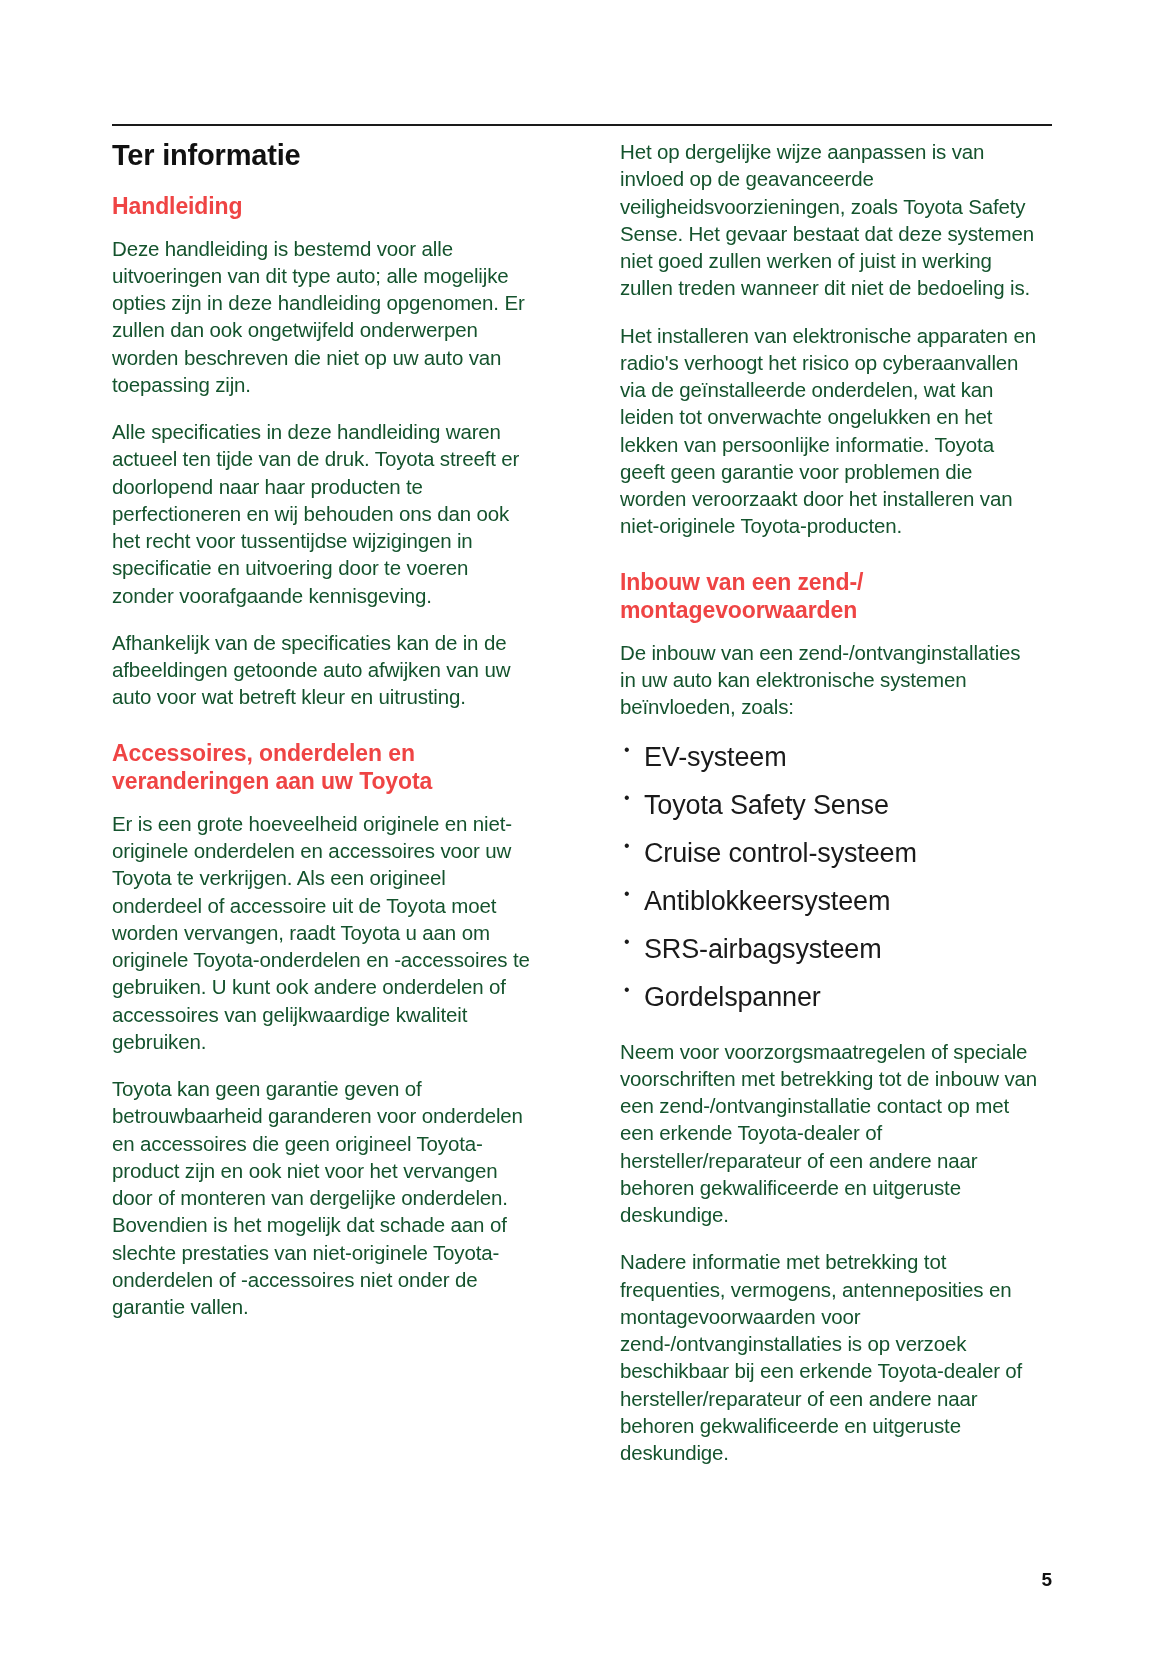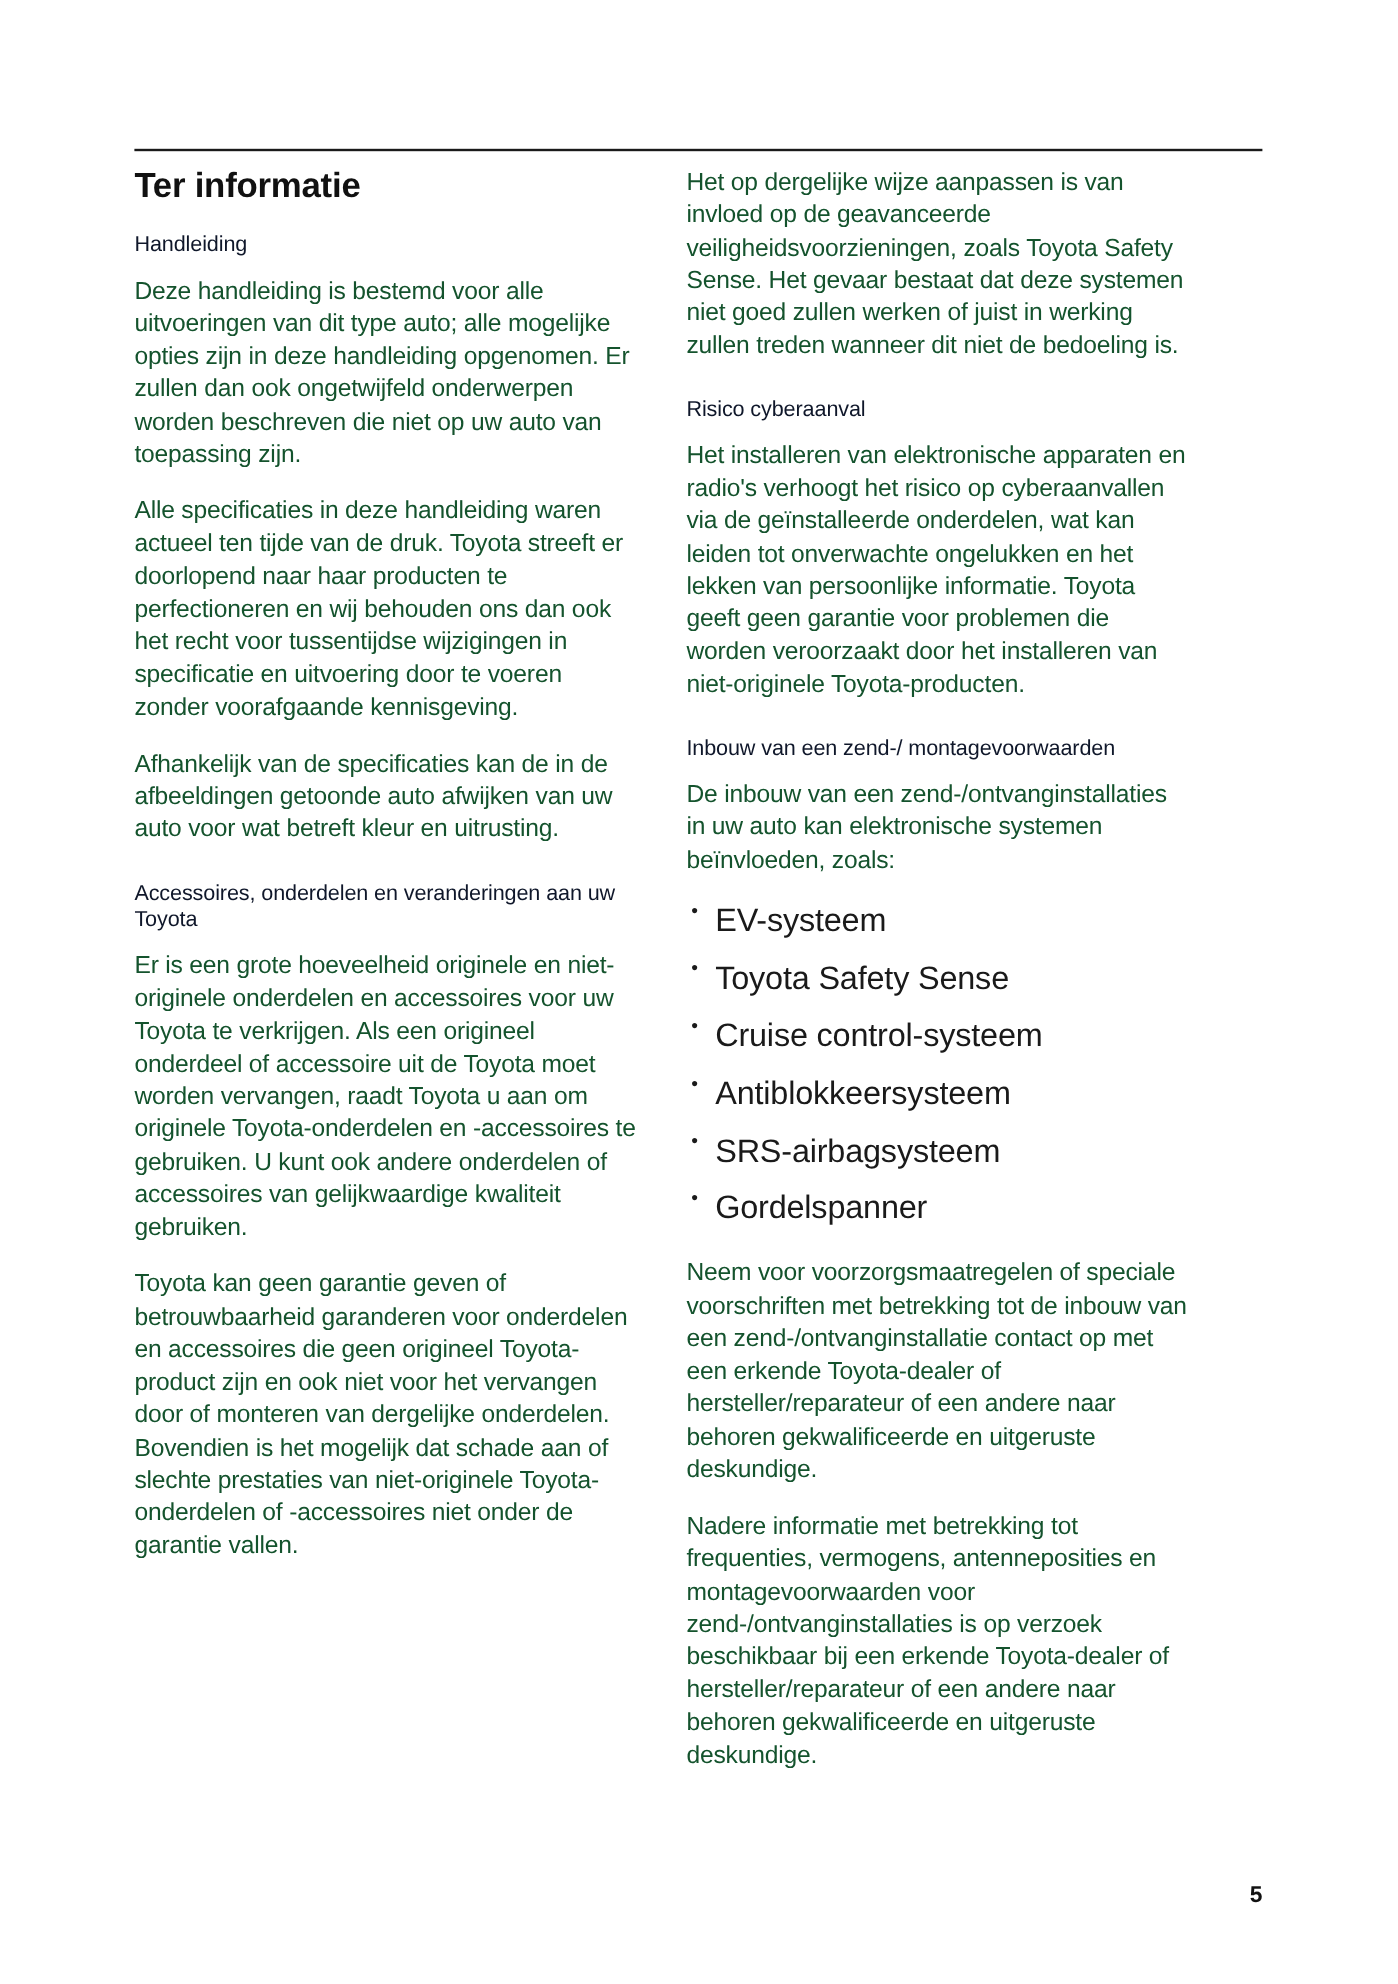--- a/index.html
+++ b/index.html
@@ -28,41 +28,41 @@
     width: 940px;
     height: 2px;
     background: #1a1a1a;
   }
   .content {
     position: absolute;
     left: 112px;
     top: 138px;
     width: 940px;
     display: flex;
-    gap: 40px;
+    gap: 88px;
   }
   .column {
     width: 420px;
     flex: 0 0 420px;
   }
   h1.page-title {
     font-size: 29px;
     line-height: 1.18;
     font-weight: bold;
     margin: 0 0 20px 0;
     letter-spacing: -0.2px;
     color: #111111;
   }
   h2.section-heading {
-    font-size: 18px;
+    font-size: 23px;
     line-height: 1.24;
-    font-weight: normal;
+    font-weight: bold;
     margin: 28px 0 14px 0;
     letter-spacing: -0.1px;
-    color: #0f172a;
+    color: #ef4444;
   }
   h2.section-heading.first {
     margin-top: 0;
   }
   p.body-text {
     font-size: 20.5px;
     line-height: 1.33;
     margin: 0 0 20px 0;
     color: #14532d;
     letter-spacing: -0.15px;
@@ -129,21 +129,20 @@
       <p class="body-text">Er is een grote hoeveelheid originele en niet-originele onderdelen en accessoires voor uw Toyota te verkrijgen. Als een origineel onderdeel of accessoire uit de Toyota moet worden vervangen, raadt Toyota u aan om originele Toyota-onderdelen en -accessoires te gebruiken. U kunt ook andere onderdelen of accessoires van gelijkwaardige kwaliteit gebruiken.</p>
 
       <p class="body-text">Toyota kan geen garantie geven of betrouwbaarheid garanderen voor onderdelen en accessoires die geen origineel Toyota-product zijn en ook niet voor het vervangen door of monteren van dergelijke onderdelen. Bovendien is het mogelijk dat schade aan of slechte prestaties van niet-originele Toyota-onderdelen of -accessoires niet onder de garantie vallen.</p>
 
     </div>
 
     <div class="column">
 
       <p class="body-text col-right-lead">Het op dergelijke wijze aanpassen is van invloed op de geavanceerde veiligheidsvoorzieningen, zoals Toyota Safety Sense. Het gevaar bestaat dat deze systemen niet goed zullen werken of juist in werking zullen treden wanneer dit niet de bedoeling is.</p>
 
-      <h2 class="section-heading">Risico cyberaanval</h2>
 
       <p class="body-text">Het installeren van elektronische apparaten en radio's verhoogt het risico op cyberaanvallen via de geïnstalleerde onderdelen, wat kan leiden tot onverwachte ongelukken en het lekken van persoonlijke informatie. Toyota geeft geen garantie voor problemen die worden veroorzaakt door het installeren van niet-originele Toyota-producten.</p>
 
       <h2 class="section-heading">Inbouw van een zend-/ montagevoorwaarden</h2>
 
       <p class="body-text">De inbouw van een zend-/ontvanginstallaties in uw auto kan elektronische systemen beïnvloeden, zoals:</p>
 
       <ul class="bullet-list">
         <li>EV-systeem</li>
         <li>Toyota Safety Sense</li>

